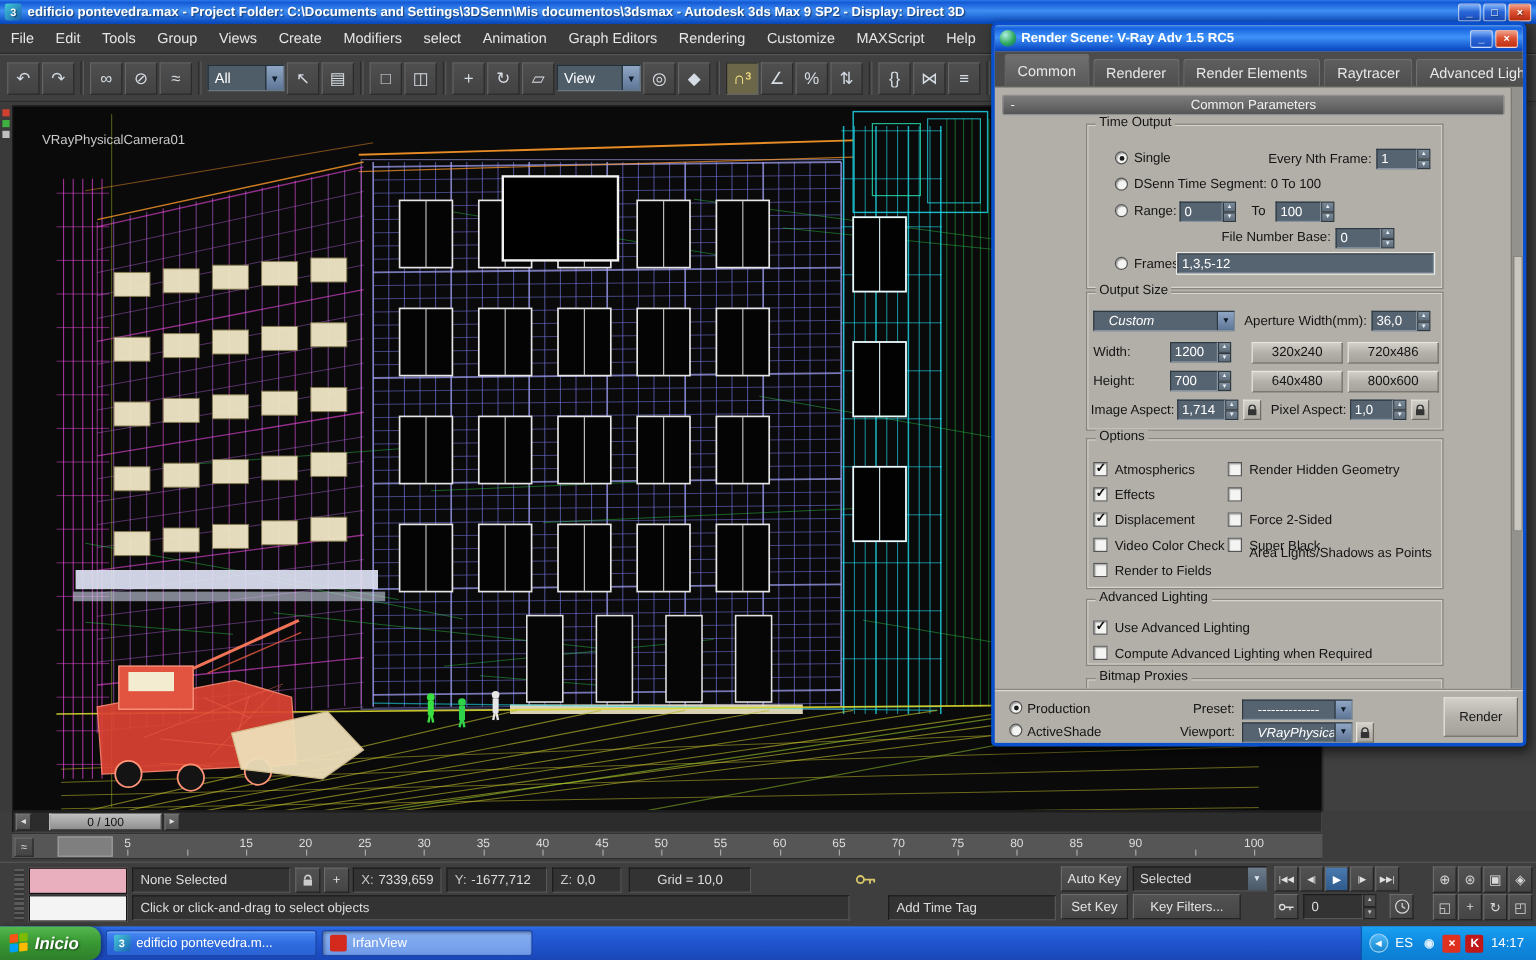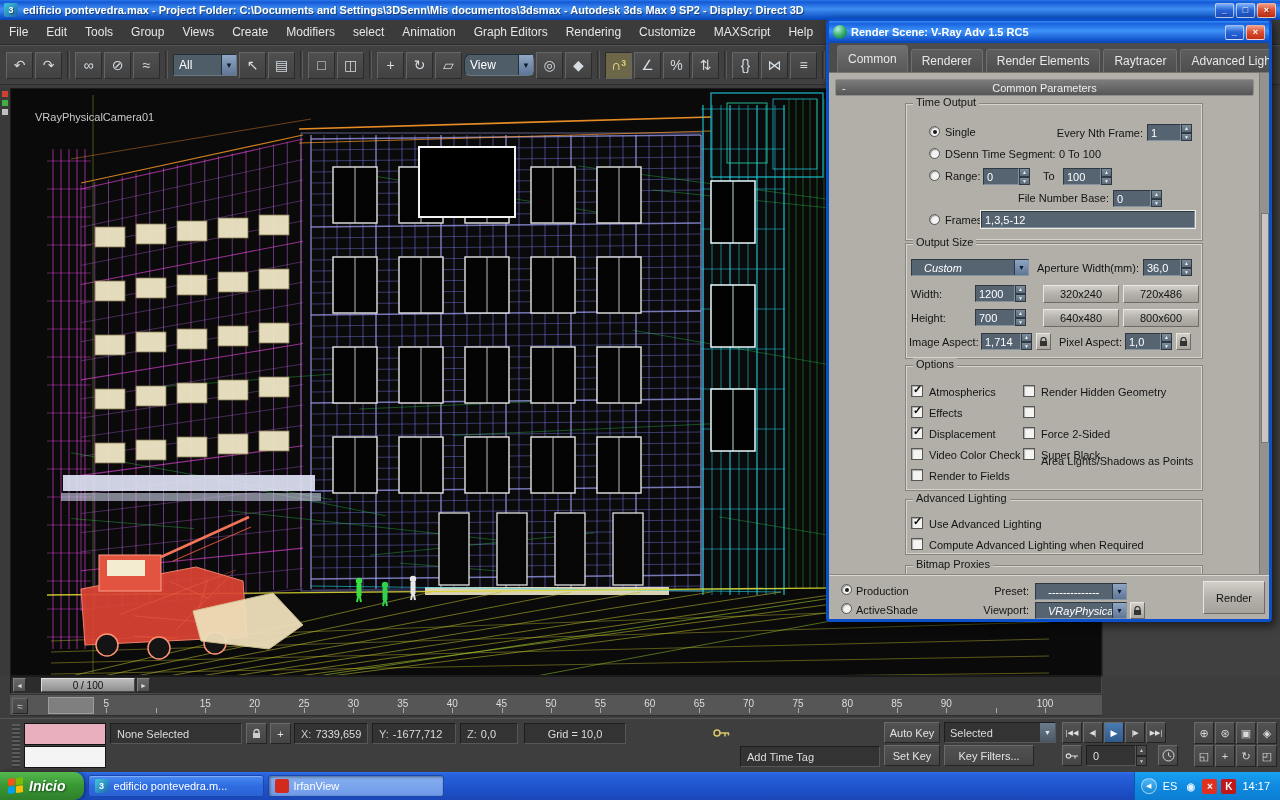--- a/index.html
+++ b/index.html
@@ -192,21 +192,21 @@
       </div>
       <div class="tbtn">↖</div>
       <div class="tbtn">▤</div>
       <div class="tsep"></div>
       <div class="tbtn">□</div>
       <div class="tbtn">◫</div>
       <div class="tsep"></div>
       <div class="tbtn">+</div>
       <div class="tbtn">↻</div>
       <div class="tbtn">▱</div>
-      <div class="tcombo" style="width: 70px; border-radius: 6px;">
+      <div class="tcombo" style="width: 70px;">
         <div class="val" style="flex: 1 1 0%; padding: 0px 5px;">View</div>
         <div class="arr">▼</div>
       </div>
       <div class="tbtn">◎</div>
       <div class="tbtn">◆</div>
       <div class="tsep"></div>
       <div class="tbtn active">∩³</div>
       <div class="tbtn">∠</div>
       <div class="tbtn">%</div>
       <div class="tbtn">⇅</div>
@@ -624,20 +624,21 @@
       <span class="cl">Z:</span>
         <span>0,0</span>
     </div>
     <div class="sfield" style="left:524px;top:4px;width:102px;justify-content:center">Grid = 10,0</div>
     <div style="position:absolute;left:712px;top:7px">
       <svg width="20" height="14" viewBox="0 0 20 14">
           <circle cx="5" cy="7" r="3" fill="none" stroke="#d8c76a" stroke-width="1.5"></circle>
           <path d="M8 7 h9 M13 7 v3.5 M16.5 7 v2.5" stroke="#d8c76a" stroke-width="1.5" fill="none"></path>
         </svg>
     </div>
+    <div class="sfield" style="left:110px;top:27px;width:598px">Click or click-and-drag to select objects</div>
     <div class="sfield" style="left:740px;top:27px;width:140px">Add Time Tag</div>
     <div class="sbtn" style="left:884px;top:3px;width:56px">Auto Key</div>
     <div class="sbtn" style="left:884px;top:26px;width:56px">Set Key</div>
     <div class="scombo" style="left:944px;top:3px;width:112px">
       <span class="val">Selected</span>
       <span class="arr">▼</span>
     </div>
     <div class="sbtn" style="left:944px;top:26px;width:90px">Key Filters...</div>
     <div id="playback">
         <div class="pbtn">|◀◀</div>

